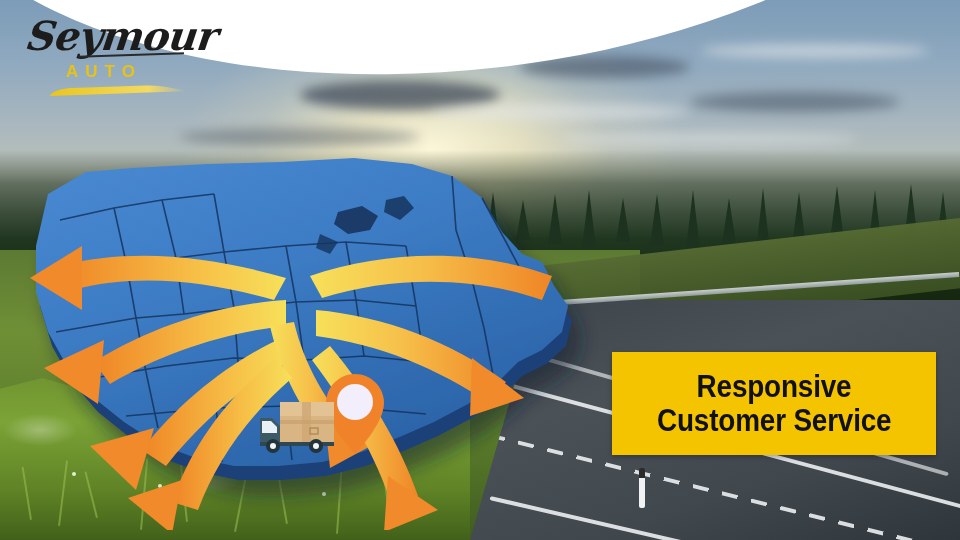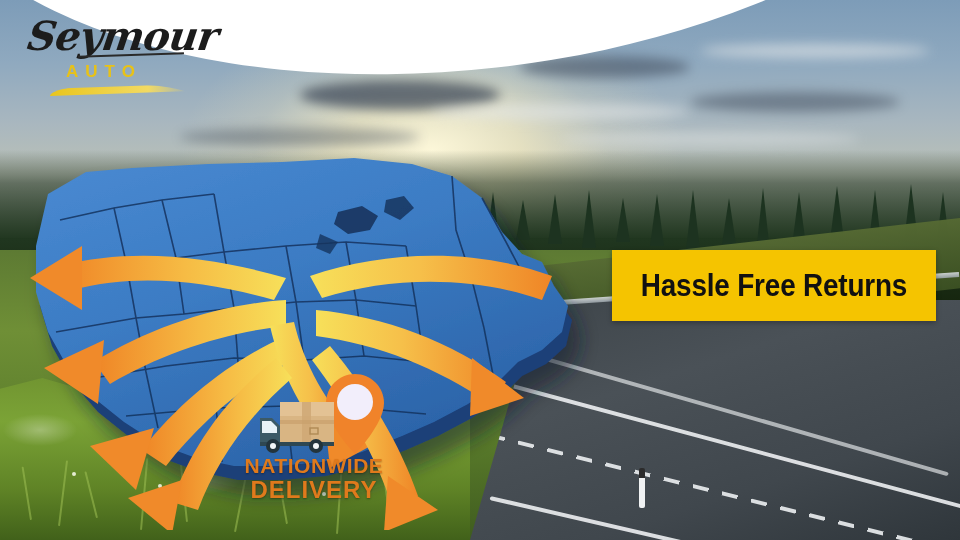--- a/index.html
+++ b/index.html
@@ -336,25 +336,22 @@
       <rect x="52" y="32" width="8" height="6" fill="none" stroke="#b08a55" stroke-width="1.4"></rect>
 
       <rect x="2" y="46" width="74" height="4" fill="#2e4752"></rect>
 
       <circle cx="15" cy="50" r="7" fill="#23343c"></circle>
         <circle cx="15" cy="50" r="3" fill="#f2f6f7"></circle>
       <circle cx="58" cy="50" r="7" fill="#23343c"></circle>
         <circle cx="58" cy="50" r="3" fill="#f2f6f7"></circle>
     </svg>
 
-    <div class="nd-text">
-      <div class="nd-1">NATIONWIDE</div>
-      <div class="nd-2">DELIVERY</div>
-    </div>
-  </div>
-
-
-  <div class="banner" id="b2">
-    <span>Hassle Free Returns</span>
-  </div>
-
+  </div>
+
+
+
+  <div class="banner" id="b3">
+    <span>Responsive</span>
+    <span>Customer Service</span>
+  </div>
 
 </div>
 
 </body></html>

